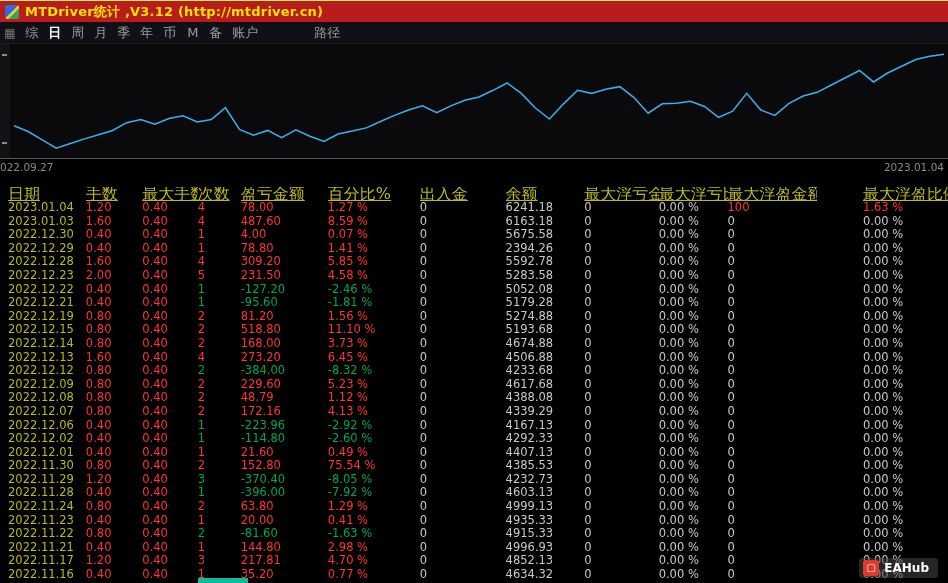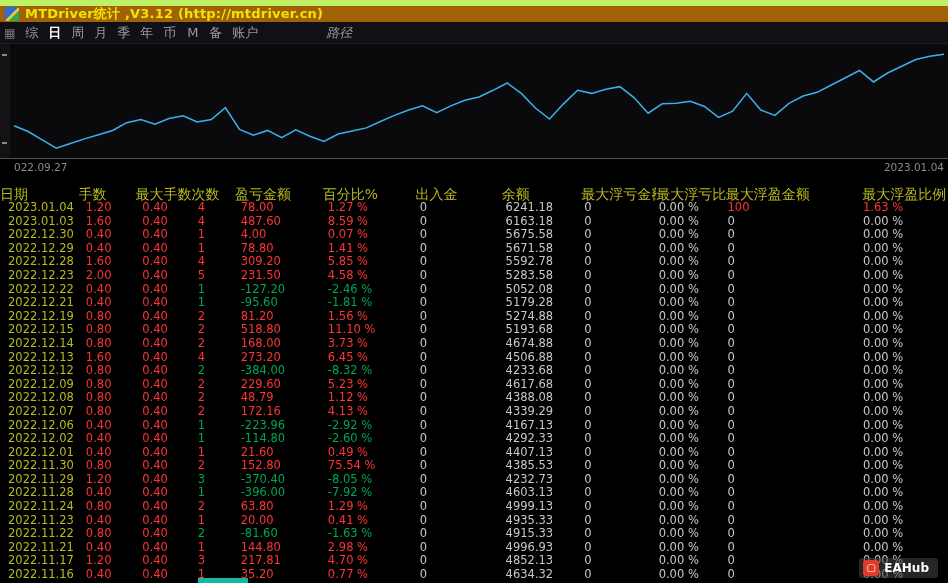--- a/index.html
+++ b/index.html
@@ -1,50 +1,50 @@
 <!DOCTYPE html>
 <html><head>
 <meta charset="utf-8">
 <style>
   html,body{margin:0;padding:0;background:#000;}
   #app{position:relative;width:948px;height:583px;background:#000;overflow:hidden;
        font-family:"DejaVu Sans",sans-serif;-webkit-font-smoothing:none;}
 
   
-  .titlebar{height:22px;background:#a16207;border-top:6px solid #bef264;
+  .titlebar{height:22px;background:#b91c1c;border-top:1px solid #bef264;
             display:flex;align-items:center;padding-left:5px;box-sizing:border-box;}
   .app-icon{width:14px;height:14px;border-radius:2px;margin-right:6px;
             background:linear-gradient(135deg,#2e6be0 0%,#2e6be0 48%,#e8c830 48%,#e8c830 62%,#2fa84f 62%);}
   .title-text{color:#f0e400;font-size:13px;font-weight:bold;letter-spacing:0.2px;}
 
   
   .menubar{height:22px;background:#101016;display:flex;align-items:center;
            padding-left:4px;box-sizing:border-box;border-bottom:1px solid #1d1d26;}
   .menubar-icon{color:#777;font-size:12px;margin-right:10px;}
   .menu-items{display:flex;align-items:center;}
   .menu-item{color:#9a9aa0;font-size:13px;margin-right:10px;min-width:13px;text-align:center;cursor:default;}
   .menu-item.active{color:#ffffff;font-weight:bold;}
-  .menu-path{color:#9a9aa0;font-size:13px;margin-left:58px;font-style:italic;}
+  .menu-path{color:#9a9aa0;font-size:13px;margin-left:46px;}
 
   
   .chart-wrap{position:relative;height:114px;background:#0a0a0c;border-bottom:1px solid #555;}
   .chart-gutter{position:absolute;left:0;top:0;width:10px;height:100%;background:#131316;}
   .gutter-tick{position:absolute;left:2px;width:5px;height:2px;background:#8a8a8a;}
   .gutter-tick.t1{top:10px;} .gutter-tick.t2{bottom:14px;}
   .chart-area{position:absolute;left:10px;top:0;right:0;bottom:0;}
   .chart-area svg{display:block;width:100%;height:100%;}
 
   .axis-row{height:16px;display:flex;justify-content:space-between;align-items:center;
-            padding:0 4px 0 14px;color:#8a8a8a;font-size:10.5px;}
+            padding:0 4px 0 0;color:#8a8a8a;font-size:10.5px;}
 
   .spacer{height:12px;}
 
   
-  .thead{height:14px;line-height:14px;display:flex;
-         color:#b9b920;font-size:14px;white-space:nowrap;}
+  .thead{height:14px;line-height:14px;display:flex;padding-left:8px;
+         color:#b9b920;font-size:16px;white-space:nowrap;text-decoration:underline;}
   .tbody{}
   .trow{height:13.6px;line-height:13.6px;display:flex;padding-left:8px;
         font-size:11.5px;white-space:nowrap;}
   .cell{display:inline-block;overflow:hidden;}
   .c0{width:87px;} .c1{width:63px;} .c2{width:62px;} .c3{width:48px;}
   .c4{width:84px;} .c5{width:76px;margin-left:12px;} .c6{width:69px;margin-left:24px;} .c7{width:88px;margin-left:24px;}
   .c8{width:83px;} .c9{width:77px;} .c10{width:100px;} .c11{width:95px;margin-left:46px;}
   .c-date{color:#b9b920;}
   .c-red{color:#ff3434;}
   .c-green{color:#00a550;}
@@ -162,21 +162,21 @@
         <span class="cell c11 c-white">0.00 %</span>
       </div>
       <div class="trow">
         <span class="cell c0 c-date">2022.12.29</span>
         <span class="cell c1 c-red">0.40</span>
         <span class="cell c2 c-red">0.40</span>
         <span class="cell c3 c-red">1</span>
         <span class="cell c4 c-red">78.80</span>
         <span class="cell c5 c-red">1.41 %</span>
         <span class="cell c6 c-white">0</span>
-        <span class="cell c7 c-white">5671.58</span>
+        <span class="cell c7 c-white">2394.26</span>
         <span class="cell c8 c-white">0</span>
         <span class="cell c9 c-white">0.00 %</span>
         <span class="cell c10 c-white">0</span>
         <span class="cell c11 c-white">0.00 %</span>
       </div>
       <div class="trow">
         <span class="cell c0 c-date">2022.12.28</span>
         <span class="cell c1 c-red">1.60</span>
         <span class="cell c2 c-red">0.40</span>
         <span class="cell c3 c-red">4</span>

